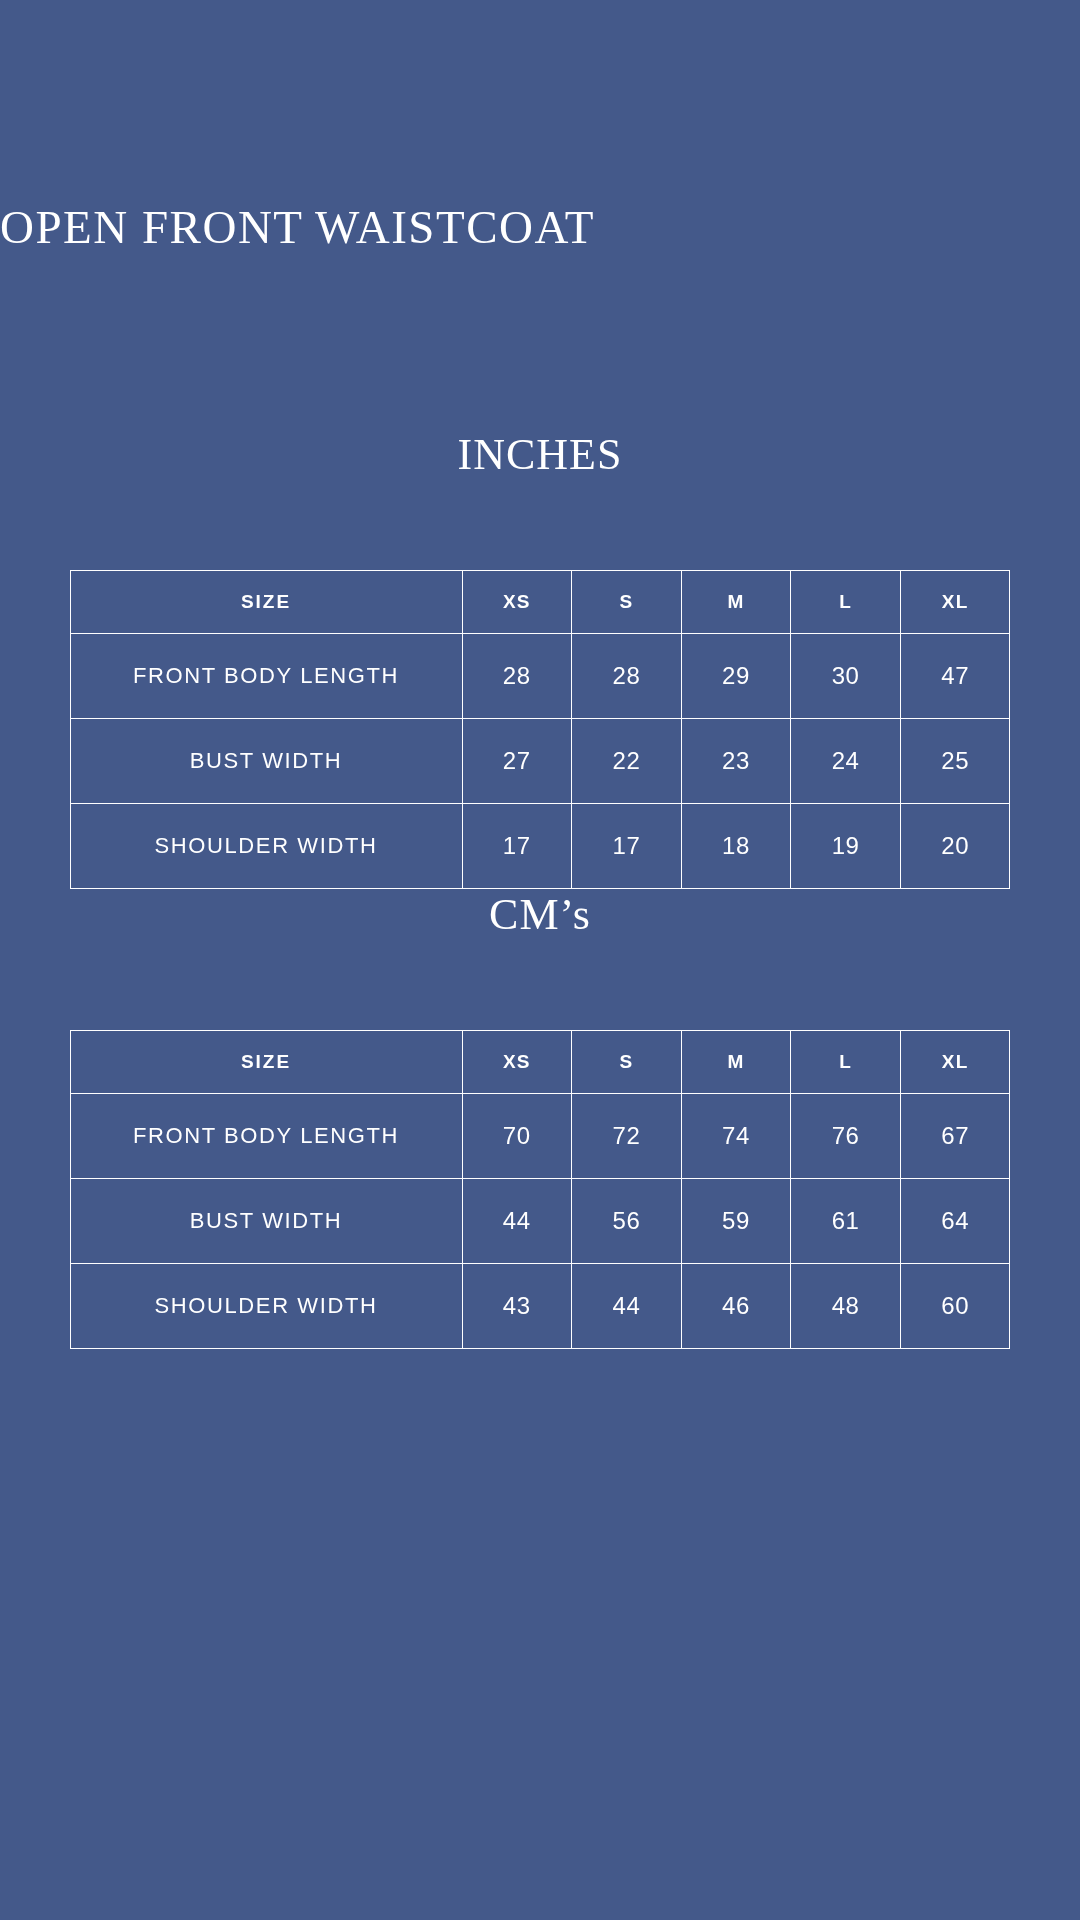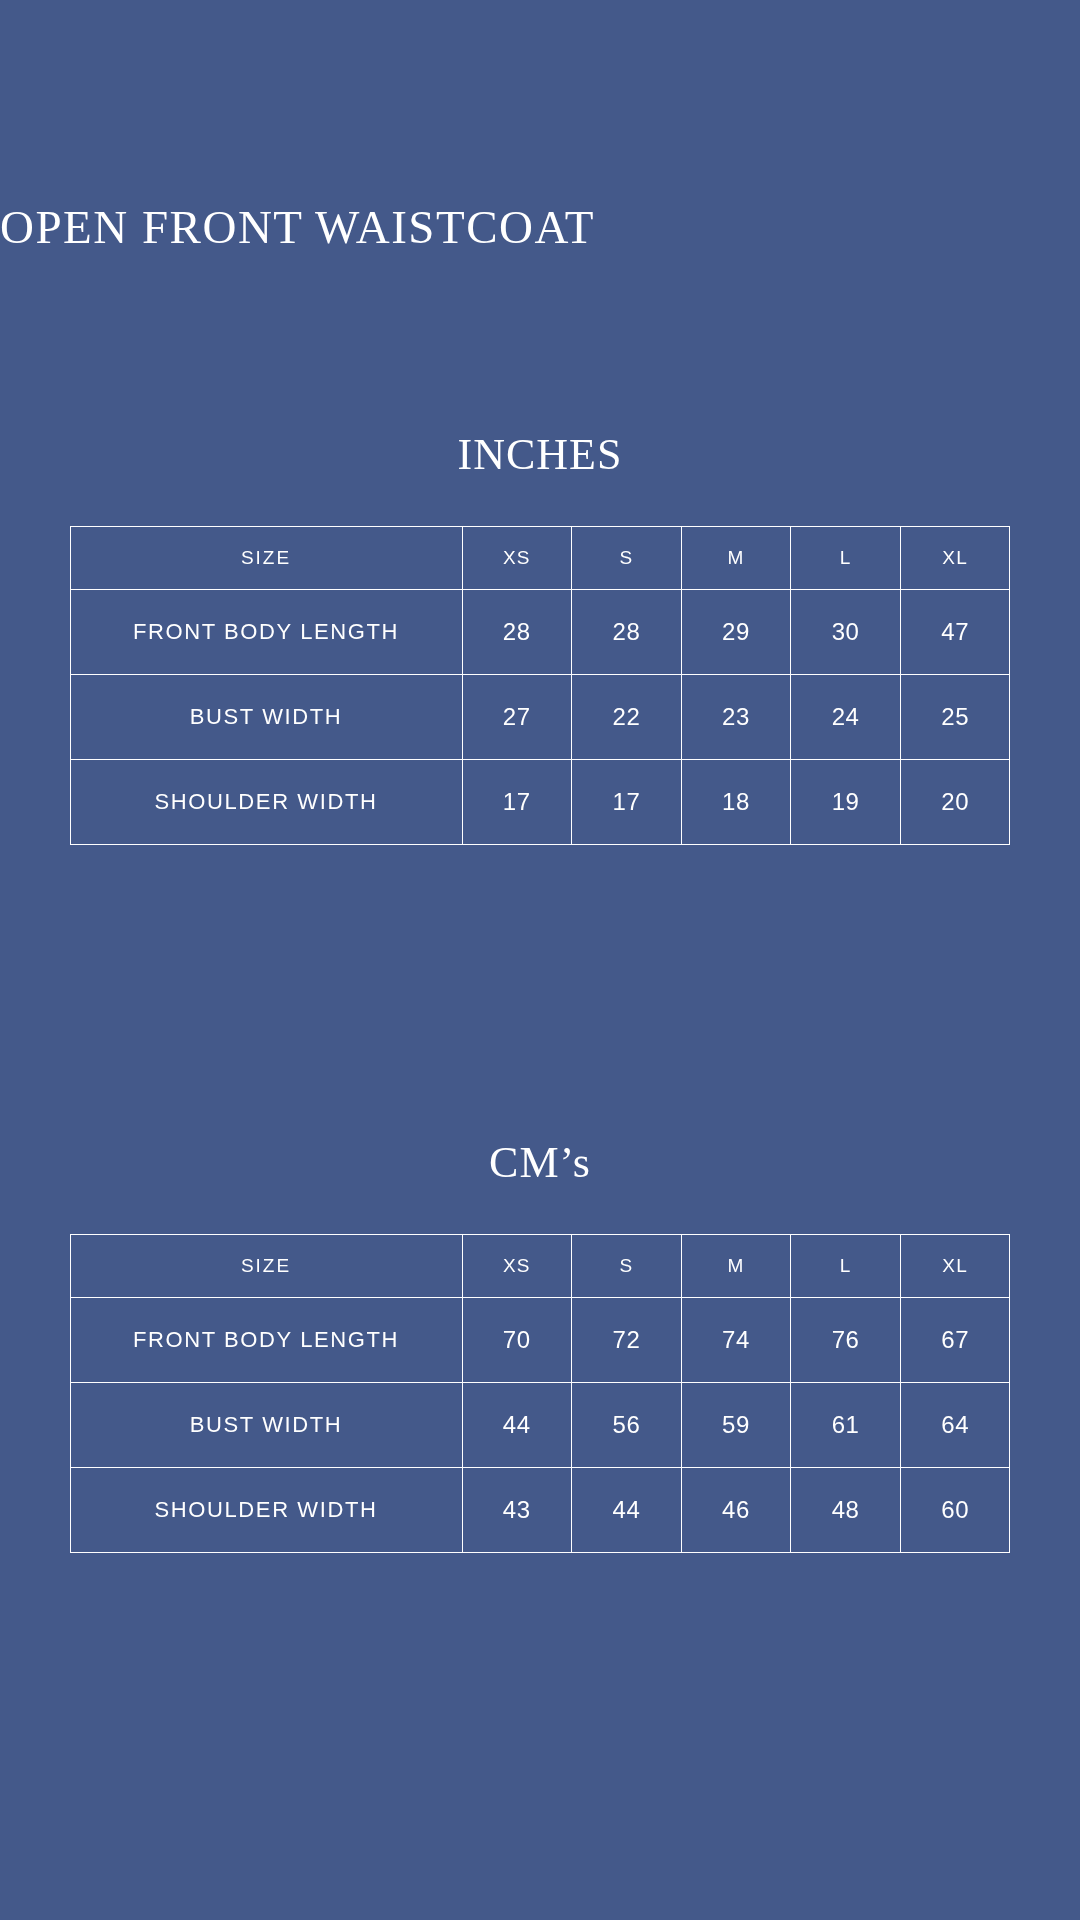--- a/index.html
+++ b/index.html
@@ -31,23 +31,24 @@
     margin-top: 200px;
     text-align: center;
     color: #ffffff;
     white-space: nowrap;
   }
   .section {
     width: 100%;
     display: flex;
     flex-direction: column;
     align-items: center;
+    gap: 44px;
   }
   .section-inches { margin-top: 144px; }
-  .section-cm { margin-top: 292px; }
+  .section-cm { }
 
   .unit-title {
     font-family: "Liberation Serif", serif;
     font-size: 44px;
     letter-spacing: 1px;
     font-weight: 400;
     color: #ffffff;
     text-align: center;
   }
   .table-wrap {
@@ -68,21 +69,21 @@
     text-align: center;
     vertical-align: middle;
     font-weight: 400;
   }
   table.size-table col.label-col { width: 392px; }
   table.size-table col.val-col { width: 109.6px; }
 
   table.size-table thead th {
     height: 60px;
     font-size: 19px;
-    font-weight: 400;
+    font-weight: 700;
     letter-spacing: 1.2px;
   }
   table.size-table thead th.label-head {
     font-size: 19px;
     letter-spacing: 2px;
   }
   table.size-table tbody td {
     height: 82px;
     font-size: 24px;
     letter-spacing: 0.6px;

